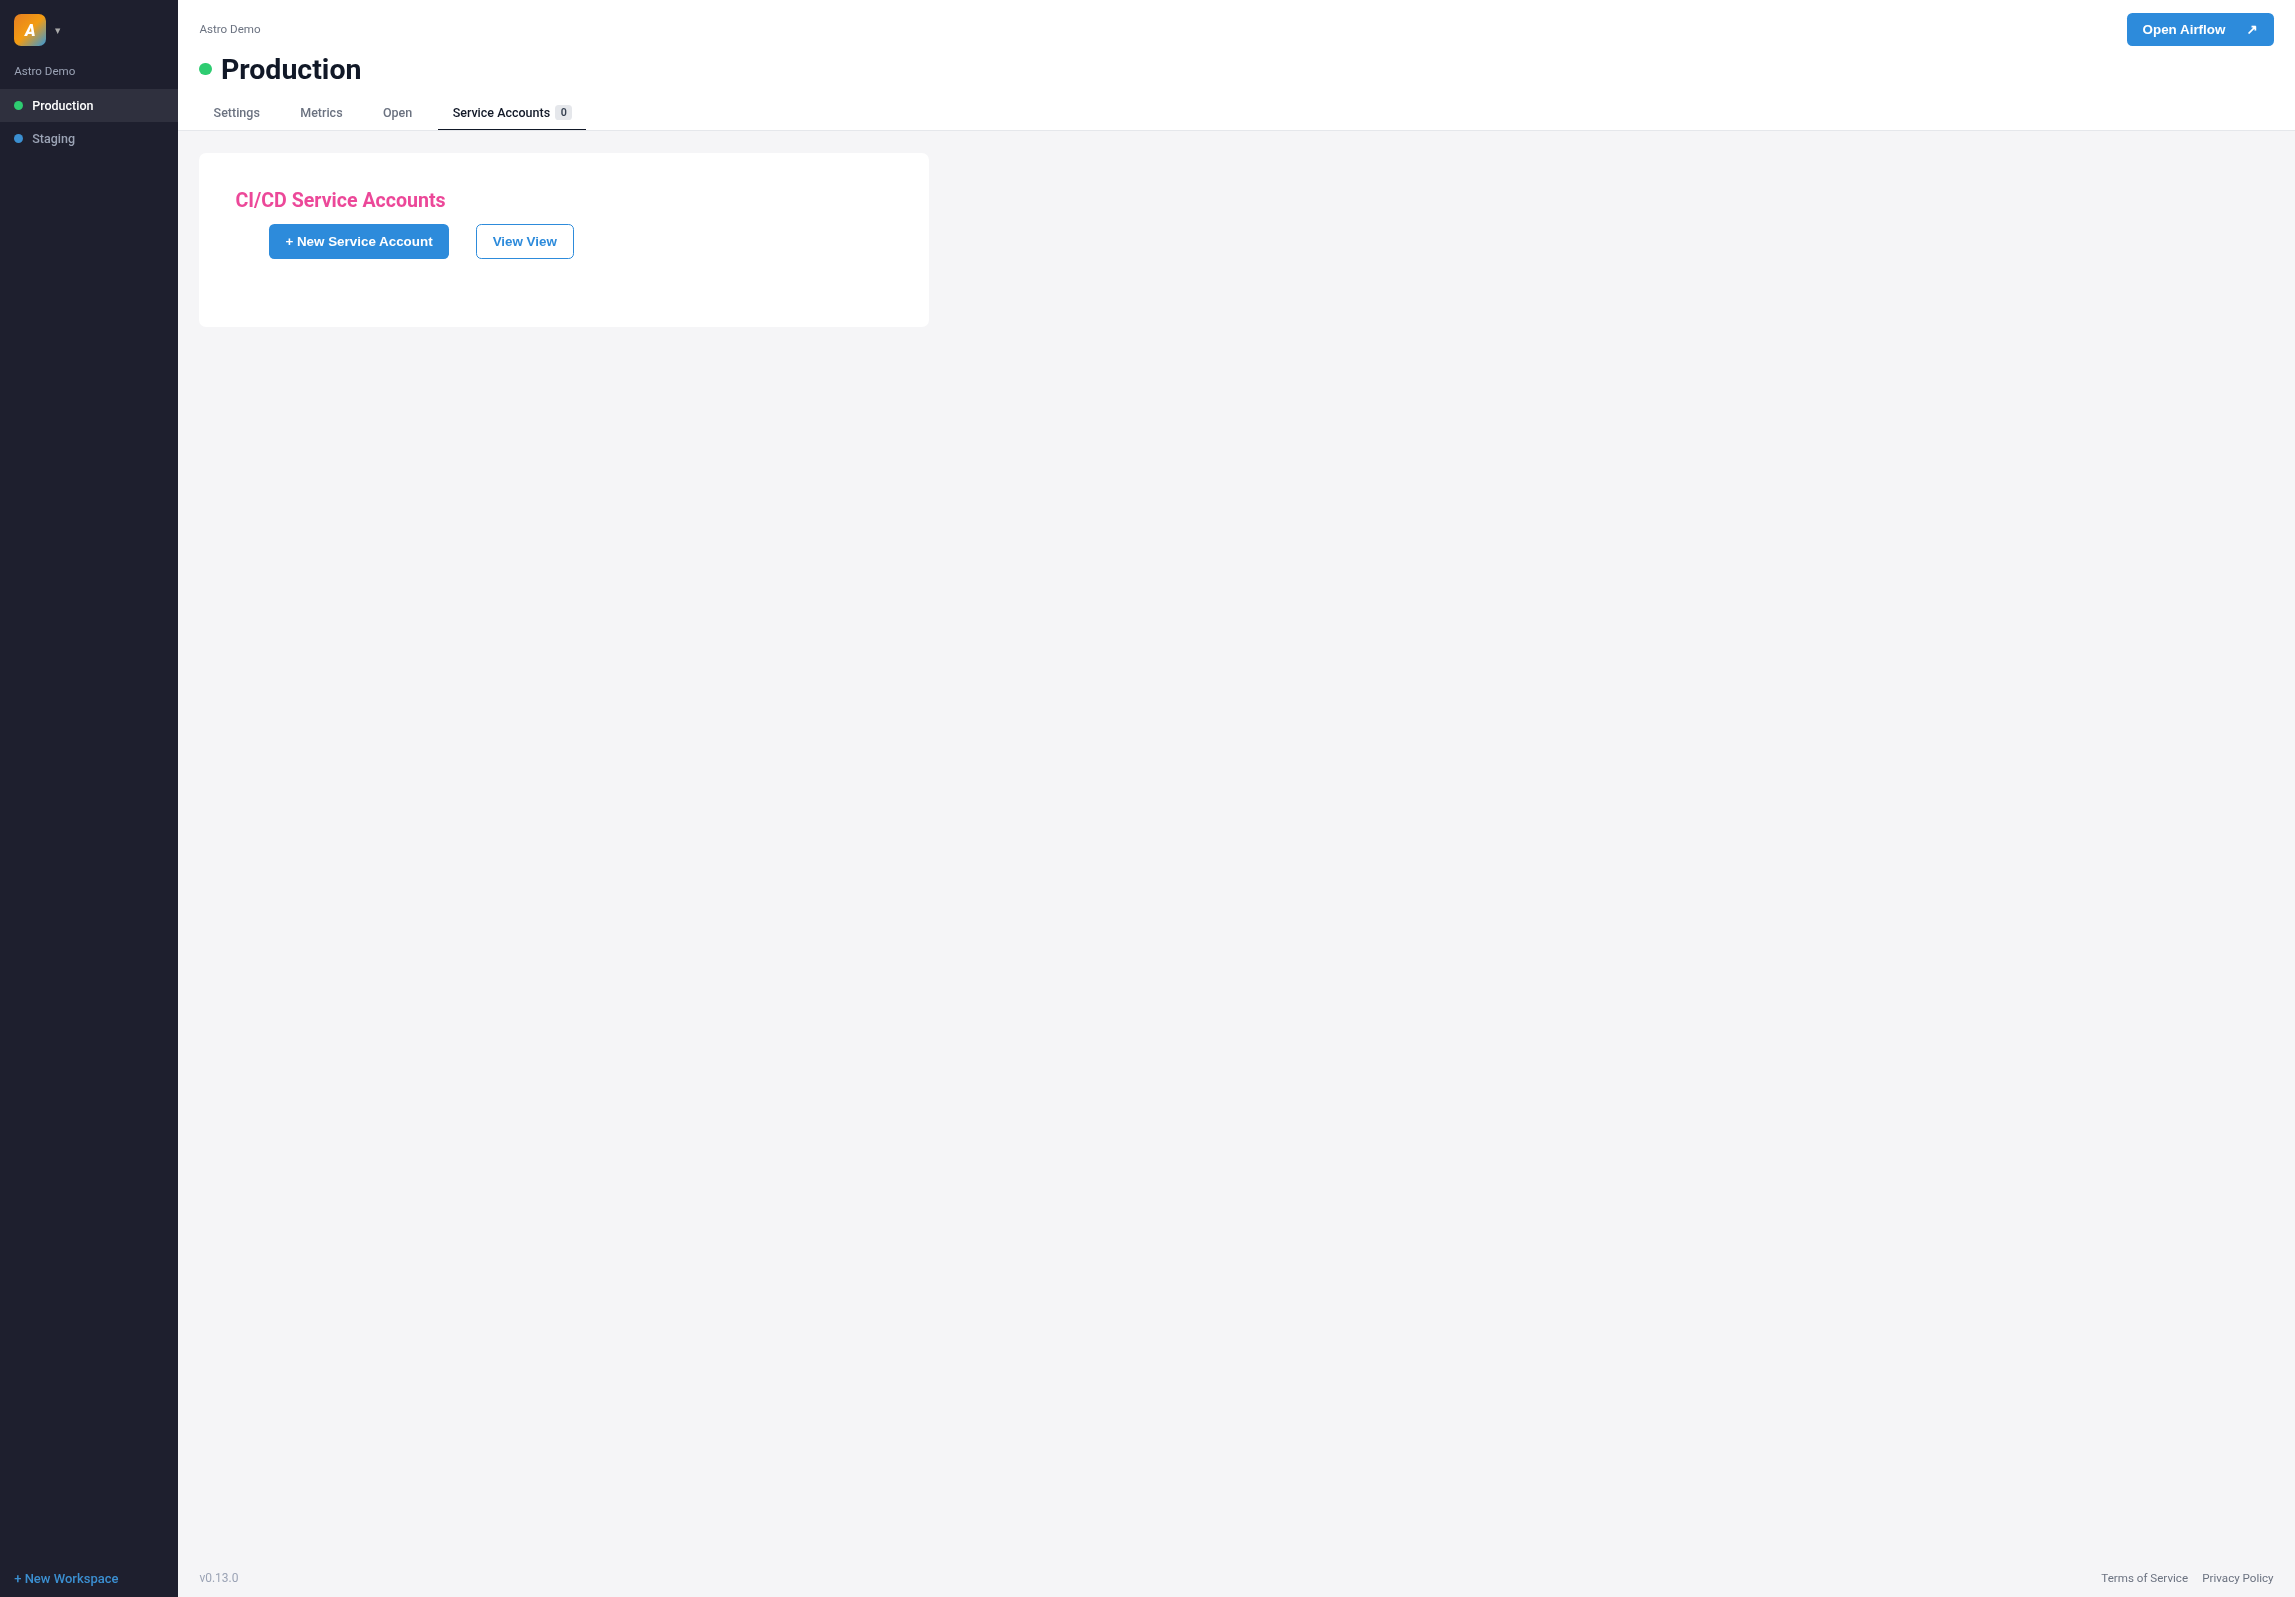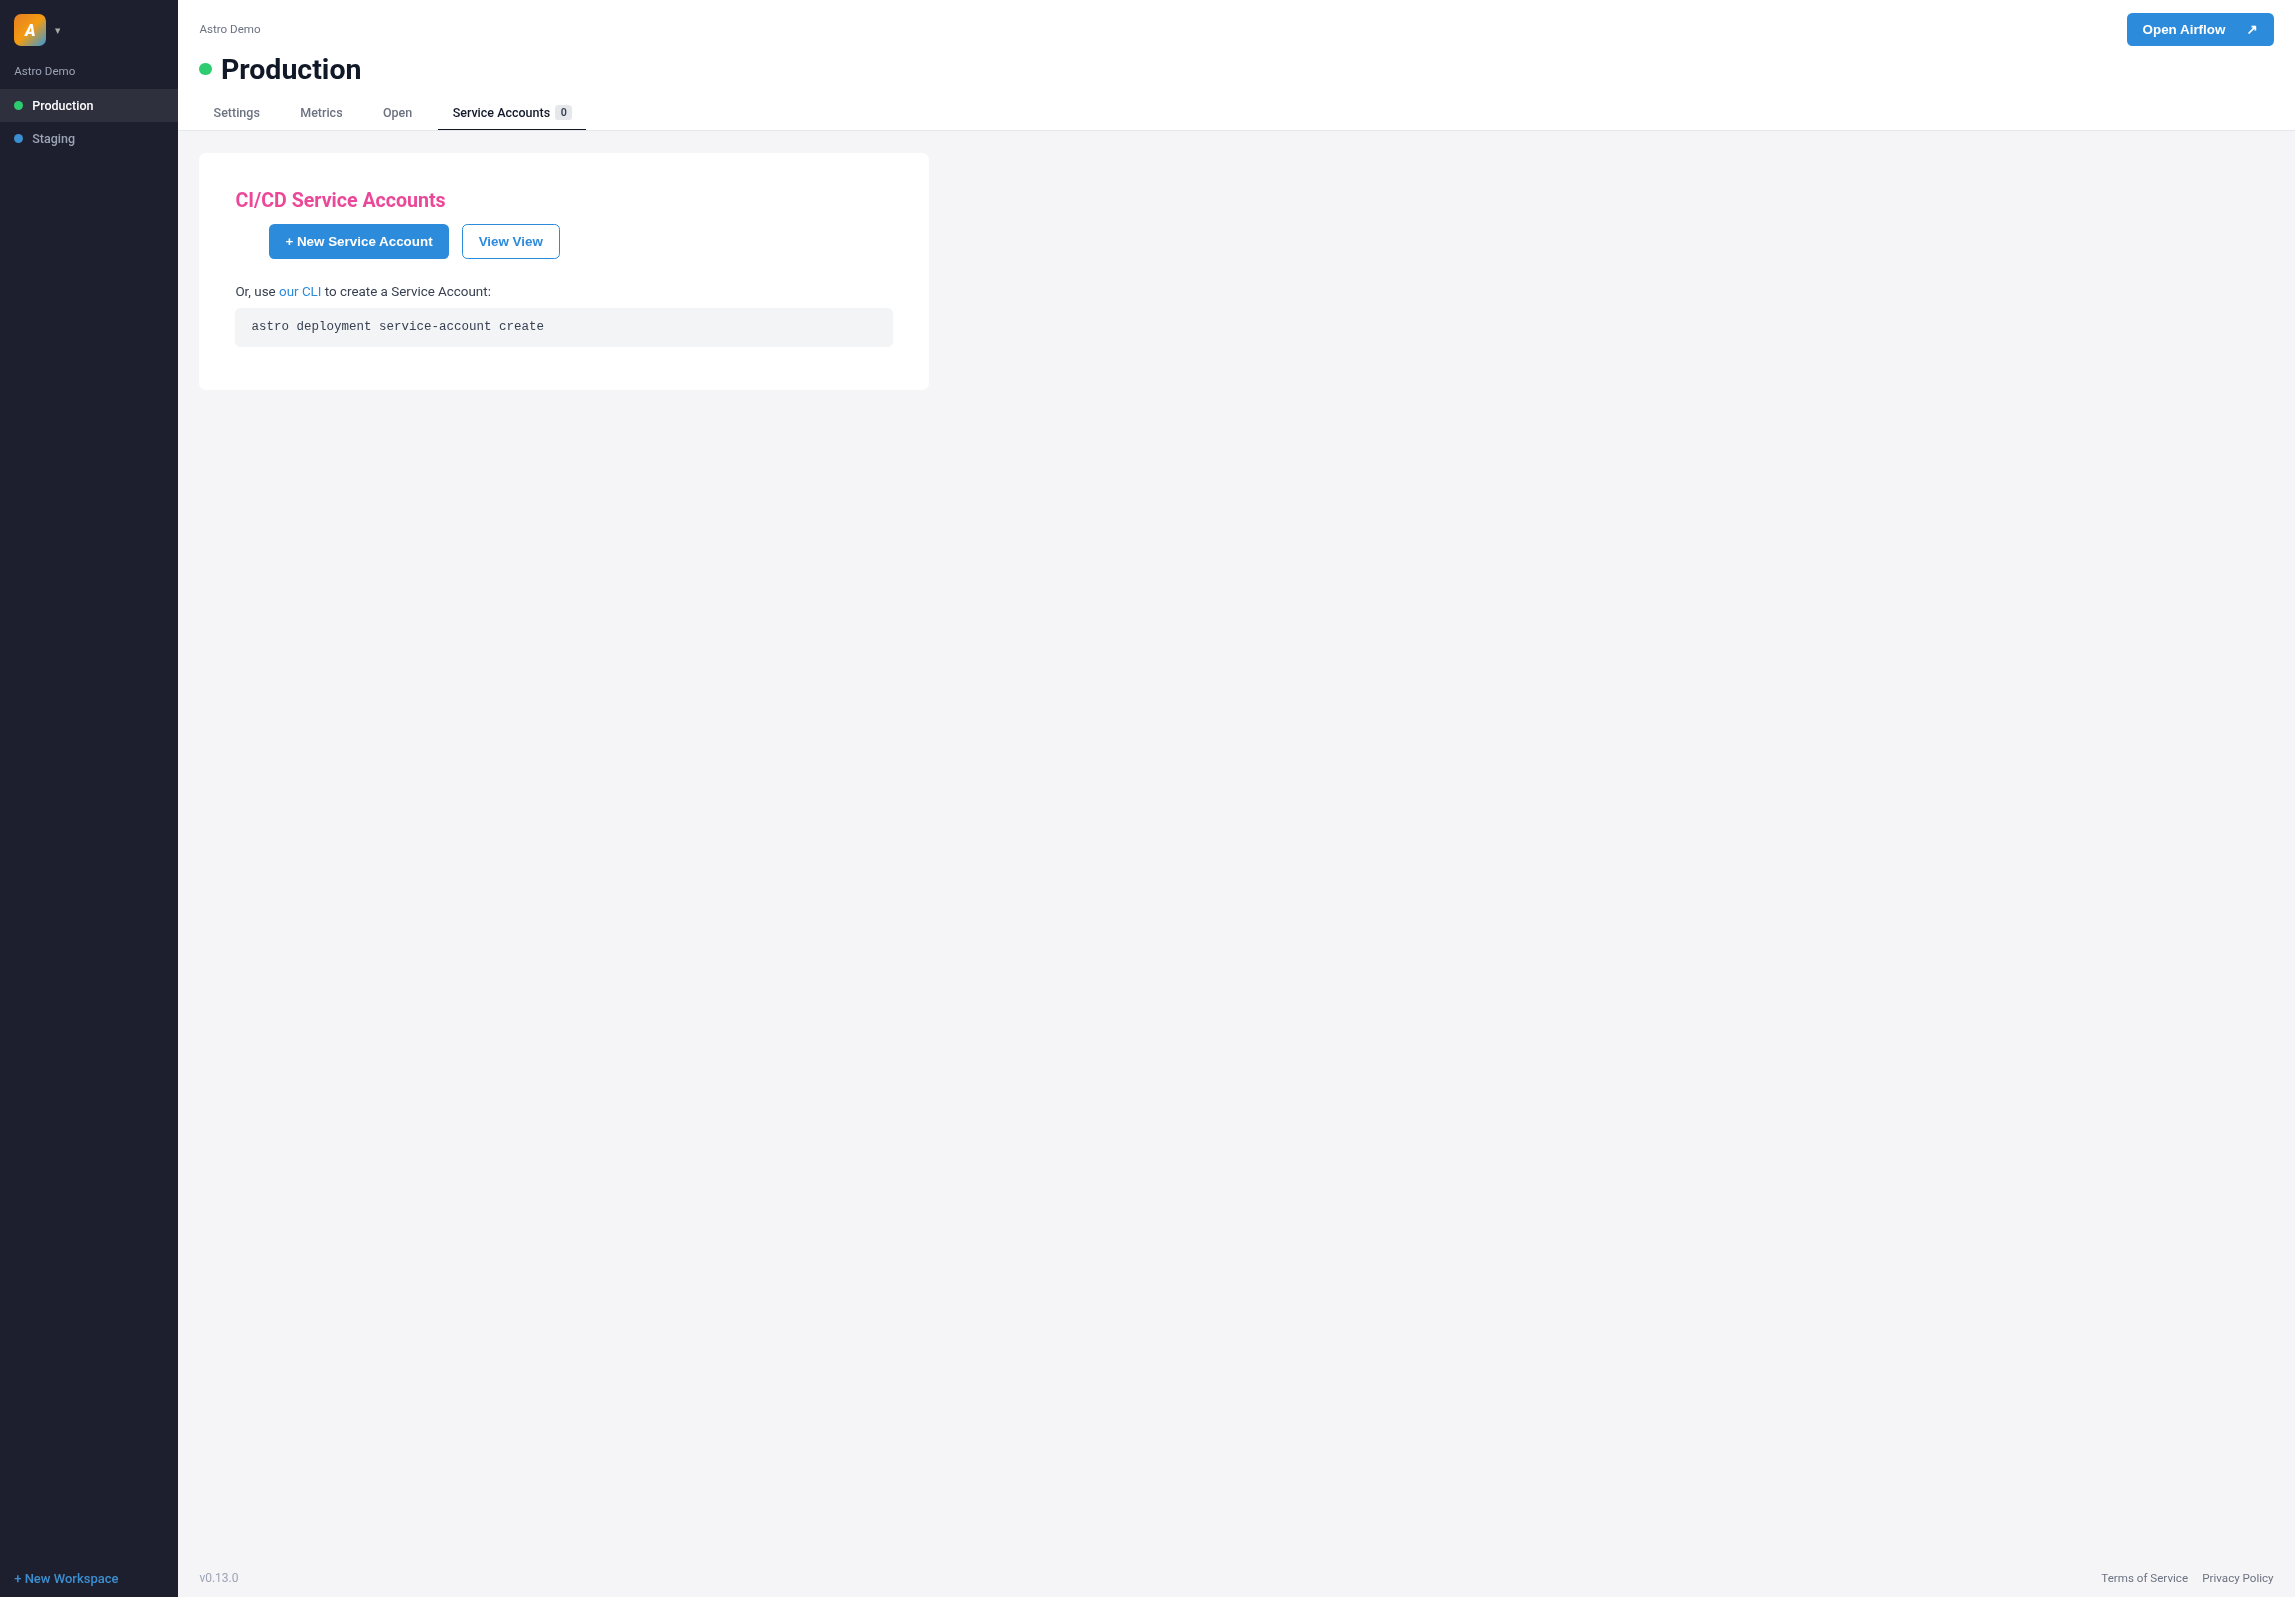--- a/index.html
+++ b/index.html
@@ -179,21 +179,21 @@
       margin-bottom: 12.5px;
     }
     .card-desc {
       font-size: 13.4px;
       color: #374151;
       line-height: 1.6;
       margin-bottom: 25px;
     }
     .card-actions {
       display: flex;
-      gap: 13px;
+      gap: 27px;
       margin-bottom: 25px;
       padding-left: 34px;
     }
     .btn-primary {
       background: #2d8bdb;
       color: #ffffff;
       border: none;
       border-radius: 5.3px;
       padding: 9.8px 16px;
       font-size: 13.4px;
@@ -313,26 +313,20 @@
     </div>
   </div>
 
   <div class="content">
     <div class="card">
       <div class="card-title">CI/CD Service Accounts</div>
       <div class="card-actions">
         <button class="btn-primary">+ New Service Account</button>
         <button class="btn-outline">View View</button>
       </div>
-      <div class="cli-section">
-        <div class="cli-text">
-          <span>Or, use </span><span class="cli-link">our CLI</span><span> to create a Service Account:</span>
-        </div>
-        <div class="cli-code">astro deployment service-account create</div>
-      </div>
     </div>
   </div>
 
   <div class="footer">
     <span class="footer-version">v0.13.0</span>
     <div class="footer-links">
       <span class="footer-link">Terms of Service</span>
       <span class="footer-link">Privacy Policy</span>
     </div>
   </div>

